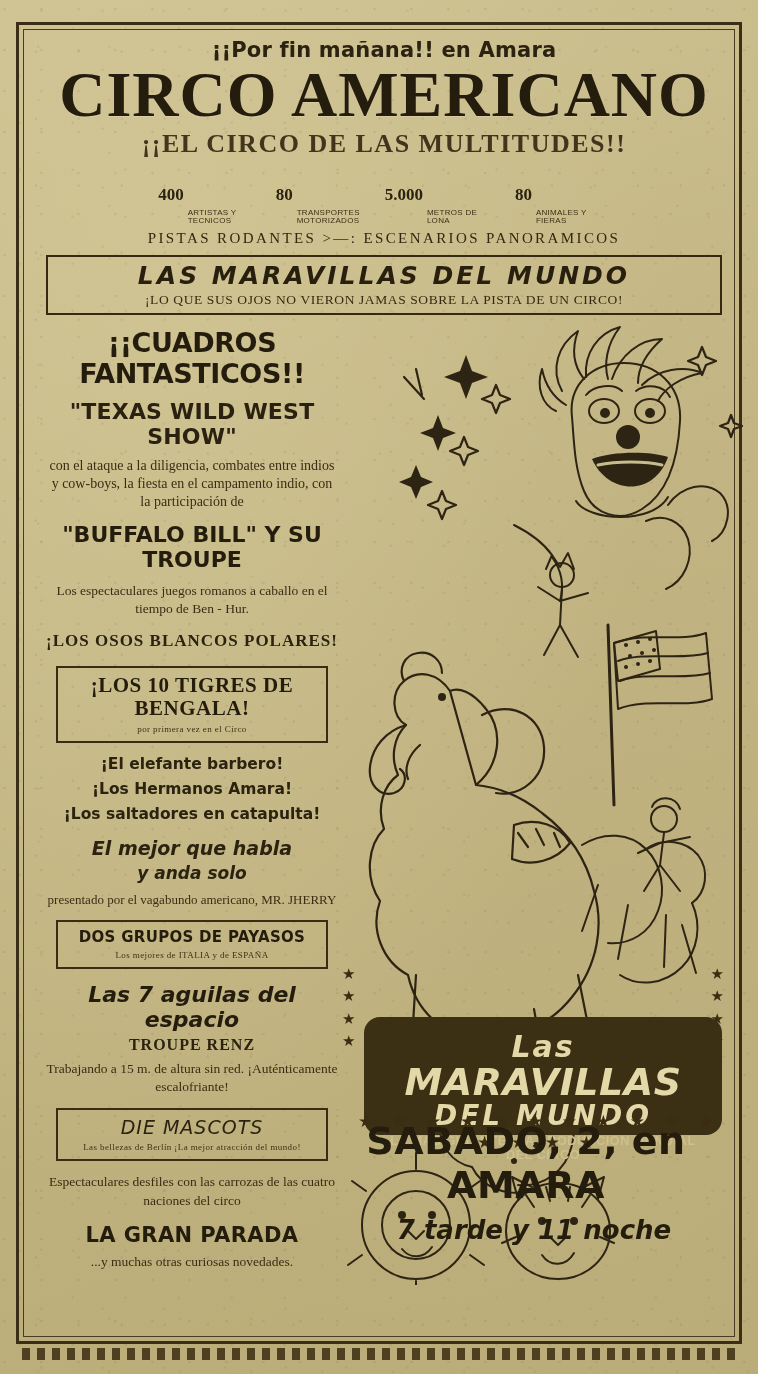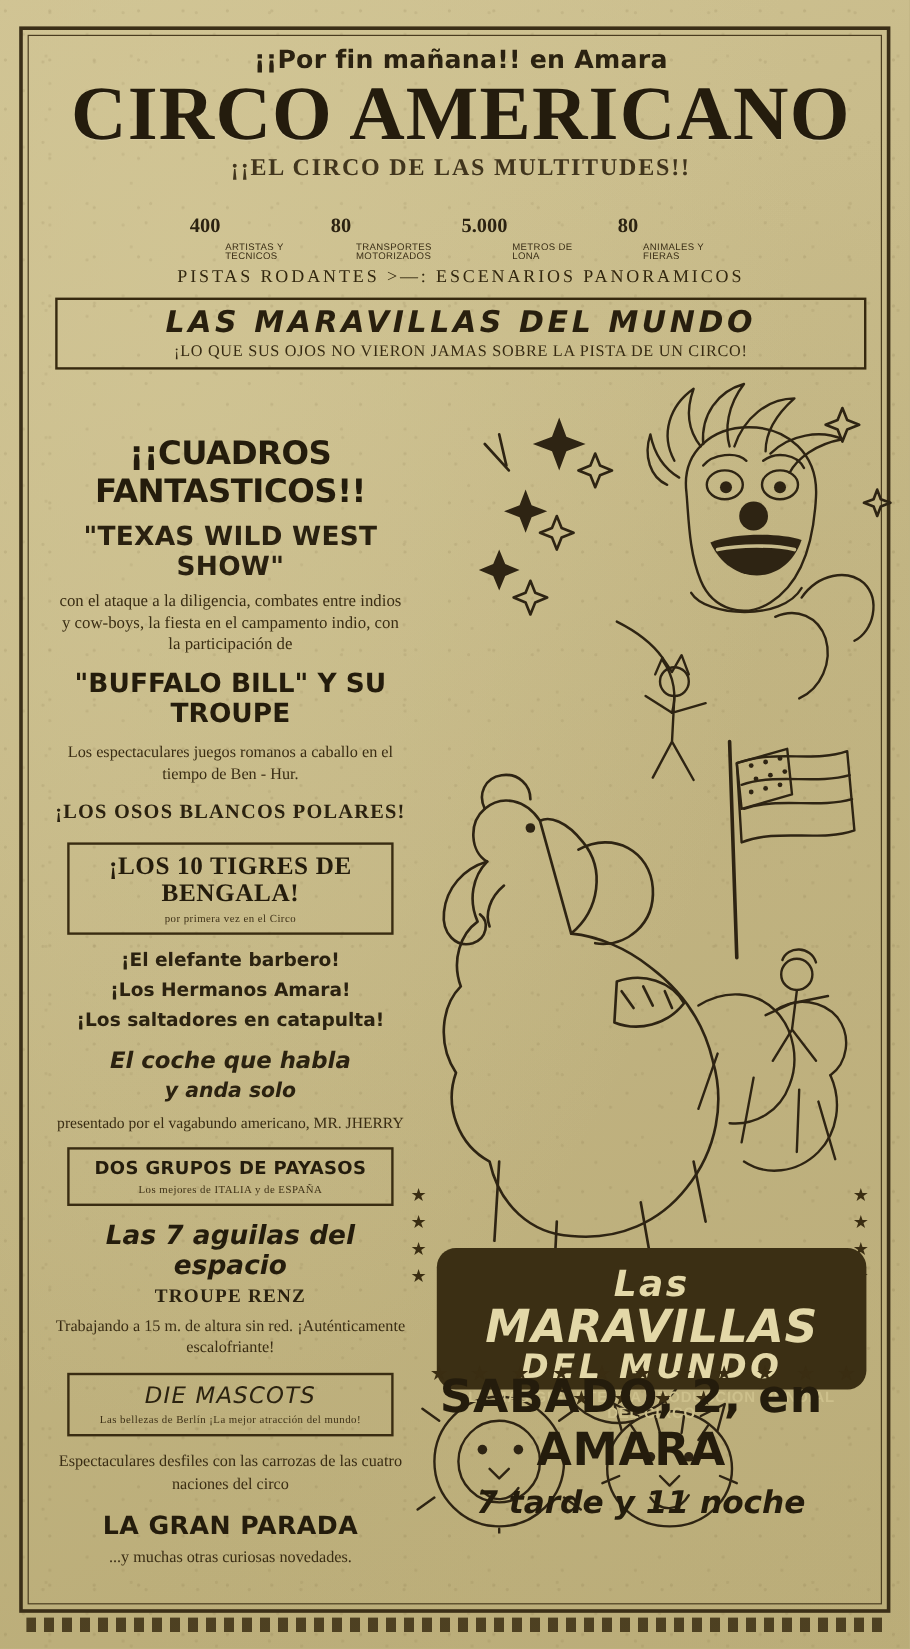--- a/index.html
+++ b/index.html
@@ -83,21 +83,21 @@
     letter-spacing: 1px;
     color: #241c0d;
     margin: 0 0 2px 0;
     text-shadow: 0 1px 0 rgba(255,255,255,.18);
   }
 
   .subtitle {
     text-align: center;
     font-family: "Liberation Serif", serif;
     font-weight: 700;
-    font-size: 20px;
+    font-size: 26px;
     letter-spacing: 1.5px;
     color: #362a14;
     margin: 0 0 6px 0;
     opacity: .92;
   }
 
   .stats {
     display: flex;
     justify-content: center;
     align-items: flex-end;
@@ -152,21 +152,20 @@
     color: #362a12;
     margin-top: 2px;
   }
 
   
   .cols { display: flex; gap: 8px; }
   .left {
     width: 292px;
     flex: 0 0 292px;
     text-align: center;
-    margin-top: 43px;
   }
   .right {
     flex: 1 1 auto;
     position: relative;
     min-height: 960px;
   }
 
   .h-fant {
     font-family: "DejaVu Sans", sans-serif;
     font-weight: 700;
@@ -465,21 +464,21 @@
 
         <div class="boxed">
           <div class="h-tigres">¡LOS 10 TIGRES DE BENGALA!</div>
           <div class="tiny">por primera vez en el Circo</div>
         </div>
 
         <div class="line-bold">¡El elefante barbero!</div>
         <div class="line-bold">¡Los Hermanos Amara!</div>
         <div class="line-bold">¡Los saltadores en catapulta!</div>
 
-        <div class="h-coche">El coche que habla</div>
+        <div class="h-coche">El mejor que habla</div>
         <div class="h-coche2">y anda solo</div>
         <div class="p-present">presentado por el vagabundo americano, MR. JHERRY</div>
 
         <div class="boxed">
           <div class="h-payasos">DOS GRUPOS DE PAYASOS</div>
           <div class="tiny">Los mejores de ITALIA y de ESPAÑA</div>
         </div>
 
         <div class="h-aguilas">Las 7 aguilas del espacio</div>
         <div class="h-troupe">TROUPE RENZ</div>

